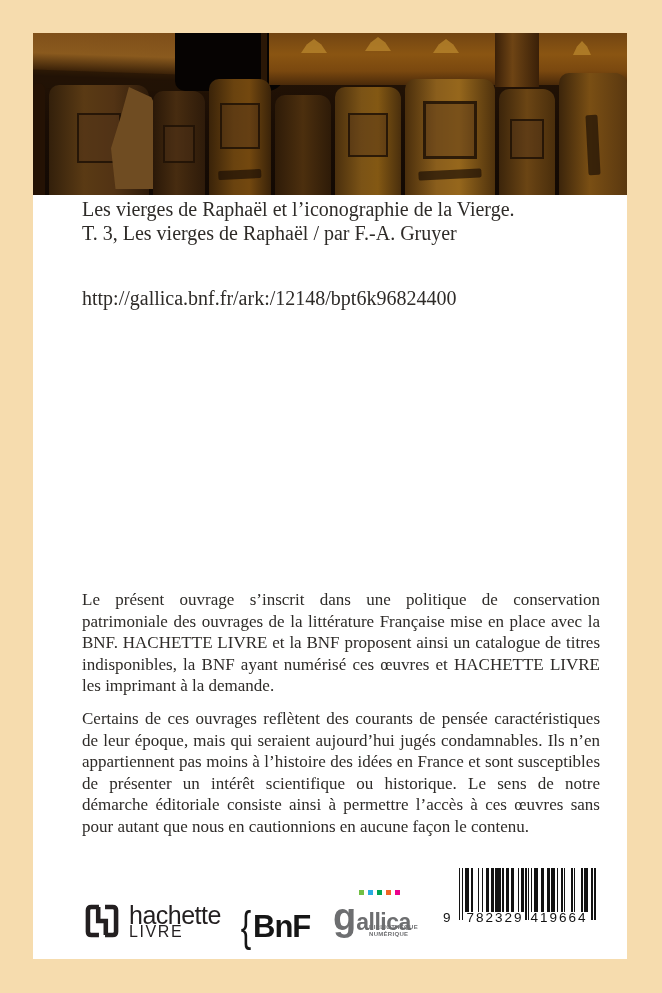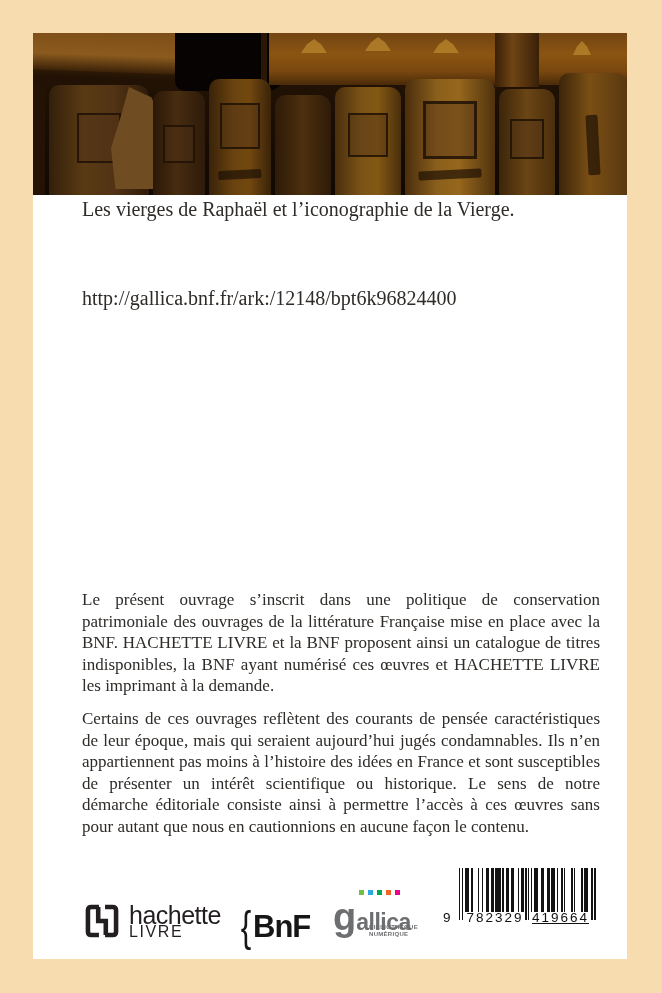--- a/index.html
+++ b/index.html
@@ -92,21 +92,21 @@
             letter-spacing:.3px; font-weight:700; }
 
   .barcode { position:absolute; left:410px; top:835px; width:152px; height:64px;
              font-family:"Liberation Sans", sans-serif; color:#111; }
   .bc-bars { position:absolute; left:16px; top:0; width:136px; height:56px;
              display:flex; align-items:flex-start; }
   .bc-bars div { flex:1 0 auto; }
   .bc-d { position:absolute; top:42px; font-size:13.5px; }
   .bc-d1 { left:0; }
   .bc-d2 { left:22px; width:60px; text-align:center; letter-spacing:2px; }
-  .bc-d3 { left:86px; width:60px; text-align:right; letter-spacing:2px;text-decoration:underline; }
+  .bc-d3 { left:86px; width:60px; text-align:center; letter-spacing:2px; }
 </style>
 </head>
 <body>
 
 <div class="page">
   <div class="panel">
 
     <div class="photo" title="Photographie sépia de vieux livres anciens usés alignés sur une étagère">
       <div class="shelf-slab"></div>
       <div class="shelf-shadow"></div>
@@ -141,20 +141,21 @@
       <div class="bk bk7">
           <div class="lbl"></div>
         </div>
       <div class="bk bk8">
           <div class="word"></div>
         </div>
     </div>
 
     <div class="title">
       <div>Les vierges de Raphaël et l’iconographie de la Vierge.</div>
+      <div>T. 3, Les vierges de Raphaël / par F.-A. Gruyer</div>
     </div>
 
     <div class="gallica-url">http://gallica.bnf.fr/ark:/12148/bpt6k96824400</div>
 
     <div class="body-text">
       <p>Le présent ouvrage s’inscrit dans une politique de conservation patrimoniale des ouvrages de la littérature Française mise en place avec la BNF. HACHETTE LIVRE et la BNF proposent ainsi un catalogue de titres indisponibles, la BNF ayant numérisé ces œuvres et HACHETTE LIVRE les imprimant à la demande.</p>
       <p>Certains de ces ouvrages reflètent des courants de pensée caractéristiques de leur époque, mais qui seraient aujourd’hui jugés condamnables. Ils n’en appartiennent pas moins à l’histoire des idées en France et sont susceptibles de présenter un intérêt scientifique ou historique. Le sens de notre démarche éditoriale consiste ainsi à permettre l’accès à ces œuvres sans pour autant que nous en cautionnions en aucune façon le contenu.</p>
     </div>
 
     <div class="logo-hachette">

